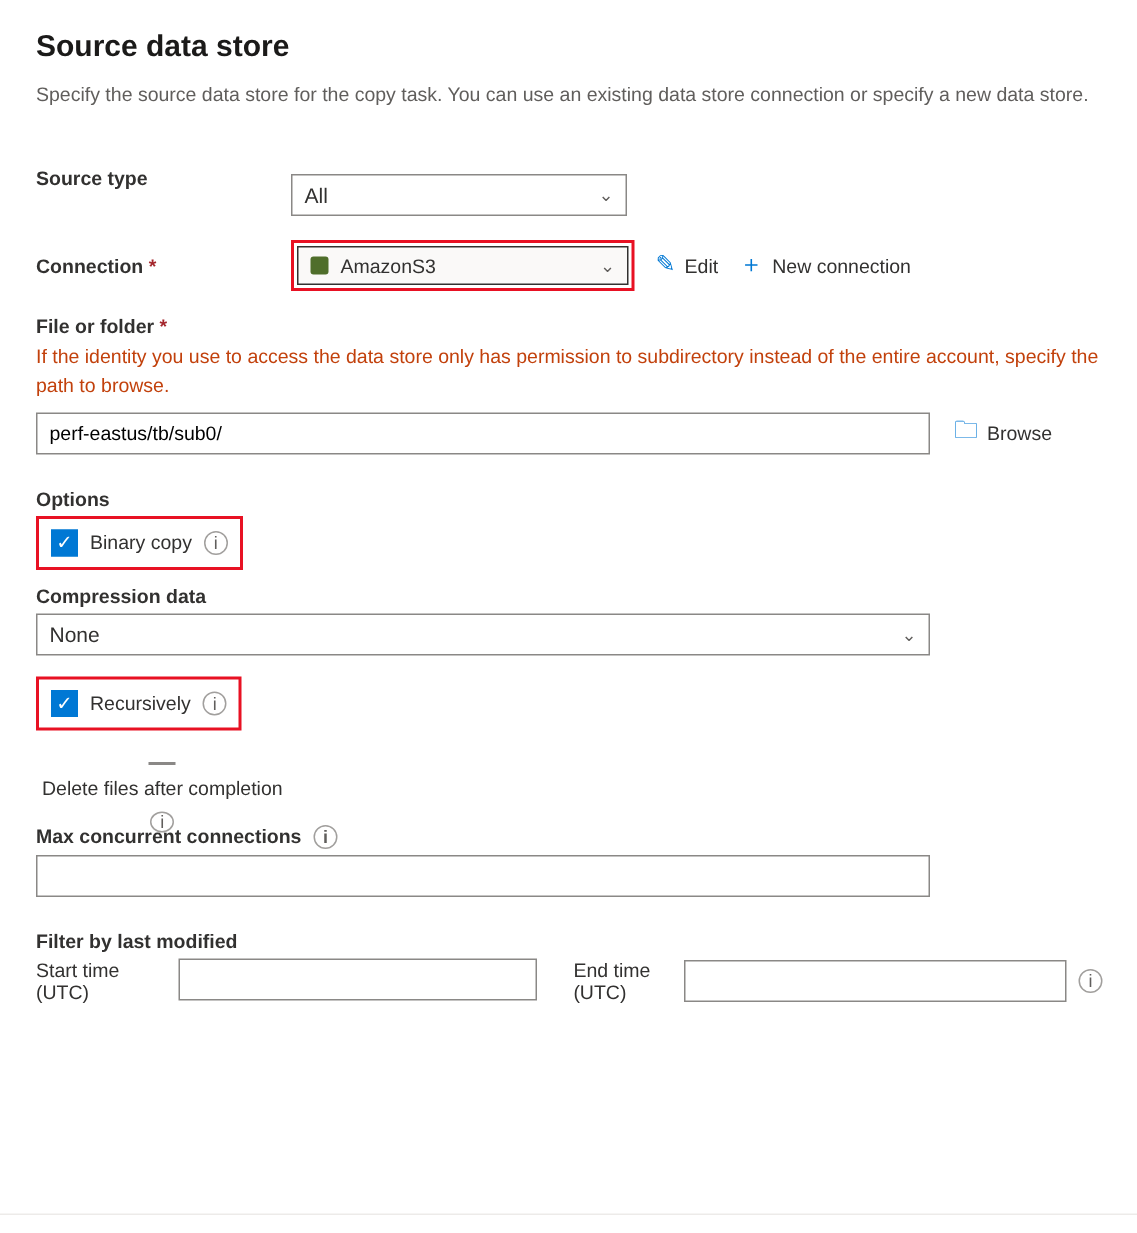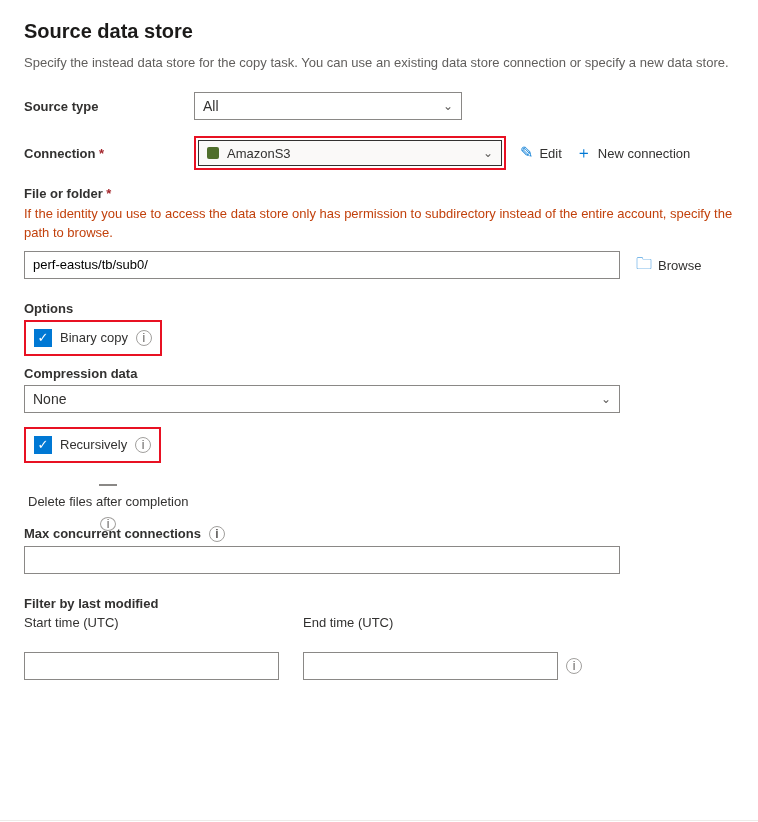--- a/index.html
+++ b/index.html
@@ -46,39 +46,40 @@
     align-items: center;
     height: 28px;
     border: 1px solid #8a8886;
     background: #fff;
     padding: 0 8px;
     box-sizing: border-box;
     justify-content: space-between;
     cursor: pointer;
   }
   .select-wide {
-    width: 268px;
+    width: 224px;
+    margin-top: 24px;
   }
   .select .chev, .hl-select .chev {
     font-size: 12px;
     color: #605e5c;
     line-height: 1;
   }
   .highlight-box {
     border: 2px solid #e81123;
     padding: 2px;
     display: inline-flex;
     align-items: center;
     box-sizing: border-box;
   }
   .hl-select {
     border: 1px solid #323130;
     background: #faf9f8;
     height: 26px;
-    width: 304px;
+    width: 221px;
     display: flex;
     align-items: center;
     justify-content: space-between;
     padding: 0 8px;
     box-sizing: border-box;
   }
   .hl-select .icon-sq {
     width: 12px;
     height: 12px;
     background: #4f6e2b;
@@ -123,21 +124,21 @@
     height: 28px;
     border: 1px solid #8a8886;
     padding: 0 8px;
     font-family: inherit;
     font-size: 13px;
     box-sizing: border-box;
     width: 100%;
   }
   .file-row {
     display: flex;
-    align-items: flex-end;
+    align-items: flex-start;
     gap: 16px;
     max-width: 710px;
   }
   .file-row input {
     flex: 0 0 596px;
     width: 596px;
   }
   .browse-link {
     display: inline-flex;
     align-items: center;
@@ -199,22 +200,22 @@
   }
   .date-block {
     width: 256px;
   }
   .date-row {
     display: flex;
     gap: 24px;
   }
   .date-row .col {
     display: flex;
-    flex-direction: column;
-    gap: 22px;
+    flex-direction: row;
+    gap: 6px;
   }
   .date-row .col input {
     width: 255px;
   }
   .footer {
     border-top: 1px solid #edebe9;
     margin-top: 140px;
     padding: 14px 24px 24px 24px;
     display: flex;
     align-items: center;
@@ -244,21 +245,21 @@
   }
   .footer .highlight-box {
     padding: 3px;
   }
 </style>
 </head>
 <body>
 
 <div class="page">
   <h1 class="title">Source data store</h1>
-  <p class="subtitle">Specify the instead data store for the copy task. You can use an existing data store connection or specify a new data store.</p>
+  <p class="subtitle">Specify the source data store for the copy task. You can use an existing data store connection or specify a new data store.</p>
 
   <div class="row">
     <div class="label">Source type</div>
     <div class="select select-wide">
       <span>All</span>
       <span class="chev">⌄</span>
     </div>
   </div>
 
   <div class="row">

